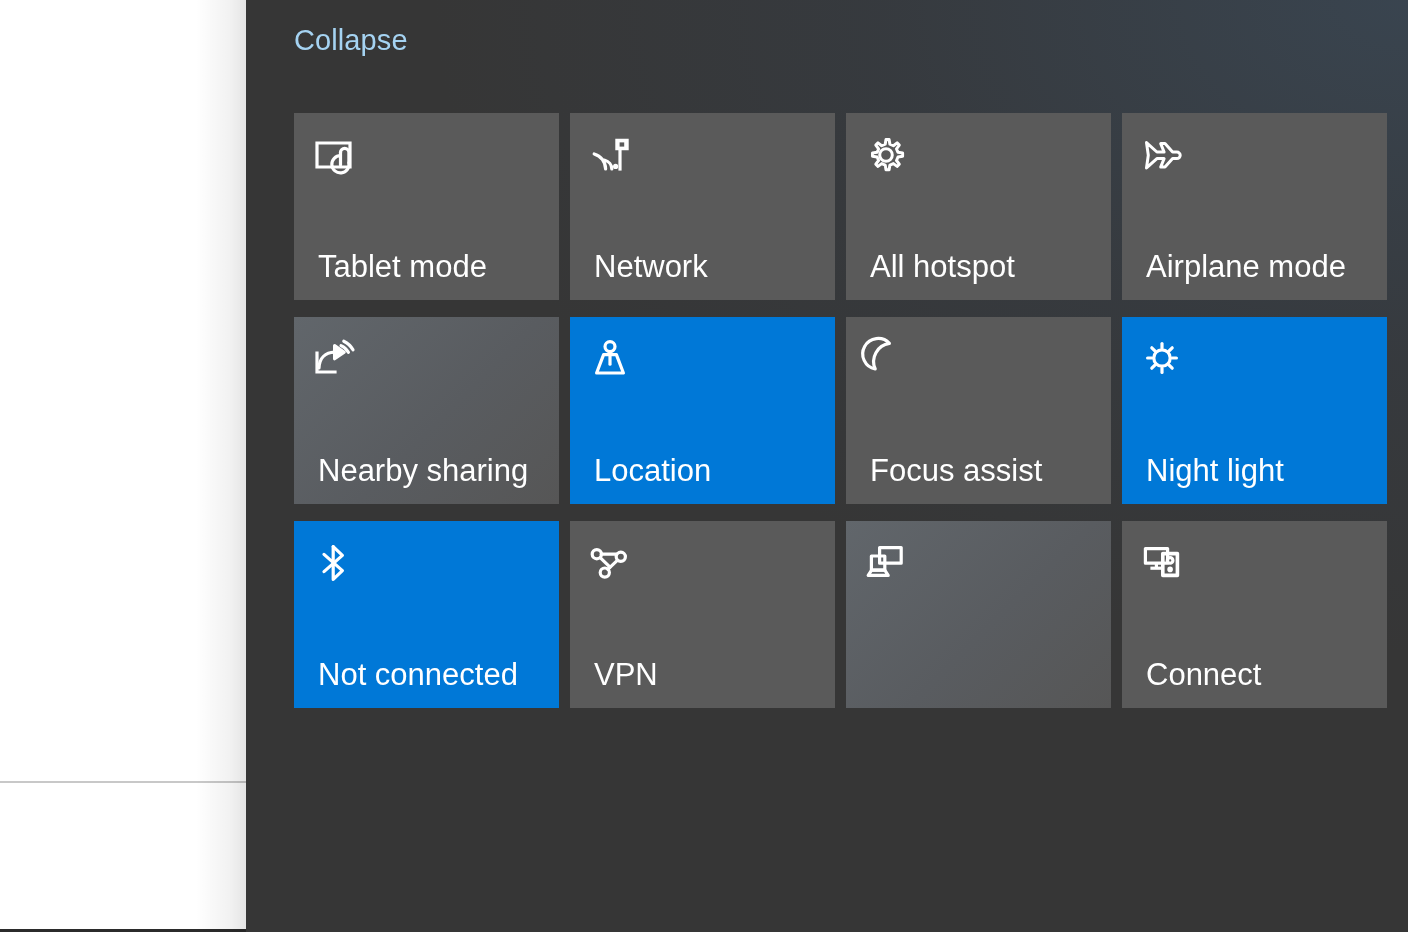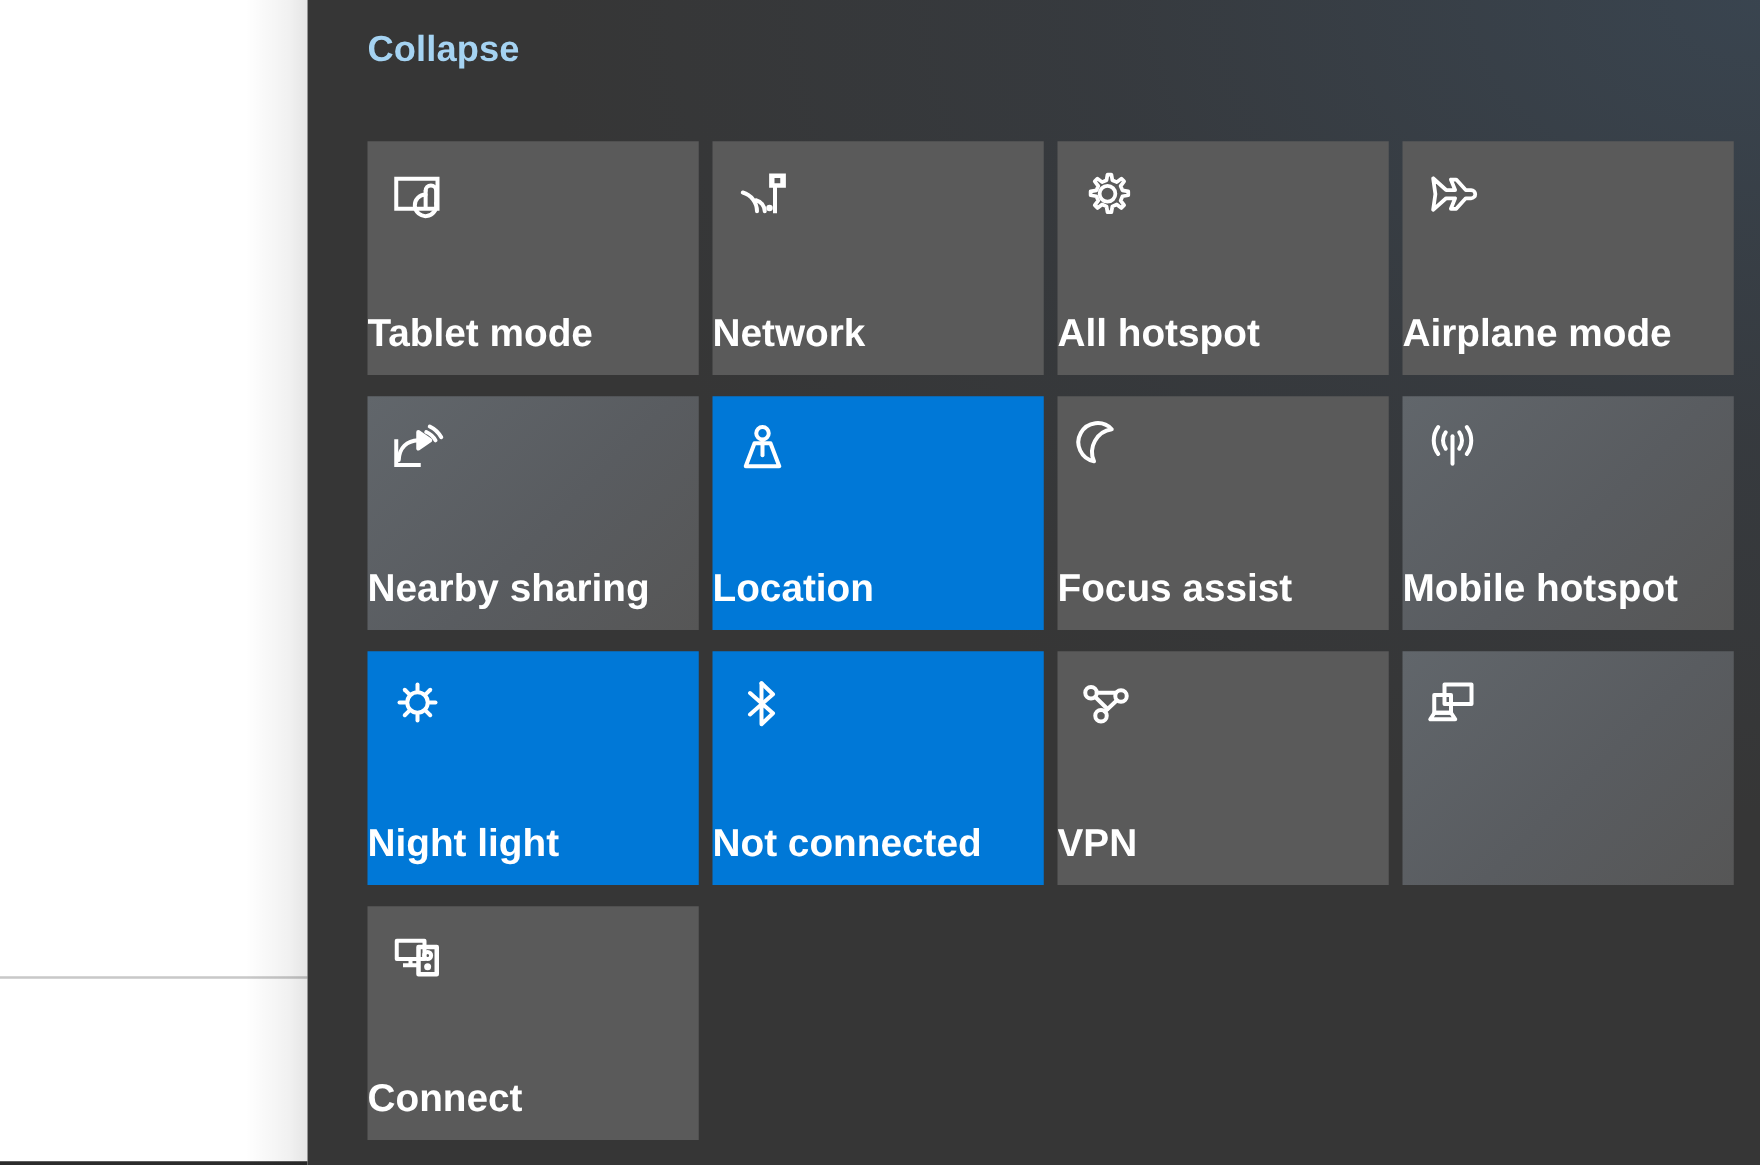--- a/index.html
+++ b/index.html
@@ -64,21 +64,20 @@
       #363636;
   }
 
   #collapse-row {
     position: absolute;
     left: 48px;
     top: 18px;
     height: 44px;
     display: flex;
     align-items: center;
-    font-weight: bold;
   }
   #collapse-link {
     color: #a5d3f2;
     font-size: 29px;
     line-height: 34px;
     letter-spacing: 0.1px;
     cursor: pointer;
     user-select: none;
   }
 
@@ -122,29 +121,28 @@
     width: 60px;
     height: 60px;
     overflow: visible;
   }
   .tile-icon svg * {
     vector-effect: non-scaling-stroke;
   }
 
   .tile-label {
     position: absolute;
-    left: 0;
+    left: 24px;
     bottom: 14px;
     right: 6px;
     color: #ffffff;
     font-size: 31px;
     line-height: 38px;
     white-space: nowrap;
     overflow: hidden;
-    font-weight: bold;
   }
 </style>
 </head>
 <body>
 
 <div id="root">
 
   <div id="left-surface">
     <div id="left-divider"></div>
     <div id="left-bottom-edge"></div>
@@ -234,32 +232,20 @@
 
       <div class="tile">
         <span class="tile-icon">
           <svg viewBox="0 0 60 60" fill="none" stroke="currentColor" stroke-width="3.2">
             <path d="M27.4 8.4A15.4 15.4 0 1 0 13.2 34 18.4 18.4 0 0 1 27.4 8.4z" stroke-linejoin="round"></path>
           </svg>
         </span>
         <span class="tile-label">Focus assist</span>
       </div>
 
-      <div class="tile tinted">
-        <span class="tile-icon">
-          <svg viewBox="0 0 60 60" fill="none" stroke="currentColor" stroke-width="3.2" stroke-linecap="round">
-            <path d="M24 14v22"></path>
-            <path d="M18.6 10.8a11 11 0 0 0 0 13.2"></path>
-            <path d="M29.4 10.8a11 11 0 0 1 0 13.2"></path>
-            <path d="M12.6 6.6a18 18 0 0 0 0 21.6"></path>
-            <path d="M35.4 6.6a18 18 0 0 1 0 21.6"></path>
-          </svg>
-        </span>
-        <span class="tile-label">Mobile hotspot</span>
-      </div>
 
       <div class="tile active">
         <span class="tile-icon">
           <svg viewBox="0 0 60 60" fill="none" stroke="currentColor" stroke-width="3.2" stroke-linecap="round">
             <circle cx="24" cy="23" r="8.2" stroke-width="3.2"></circle>
             <path d="M24 23a8.2 8.2 0 0 0 7.2 8.1A8.2 8.2 0 0 1 24 23z" fill="currentColor" stroke="none"></path>
             <path d="M18.6 17.6a8.2 8.2 0 0 1 11.6 11.6 8.2 8.2 0 0 0-11.6-11.6z" fill="currentColor" stroke="none"></path>
             <path d="M24 8.6v4.4"></path>
             <path d="M24 33v4.4"></path>
             <path d="M9.6 23H14"></path>

